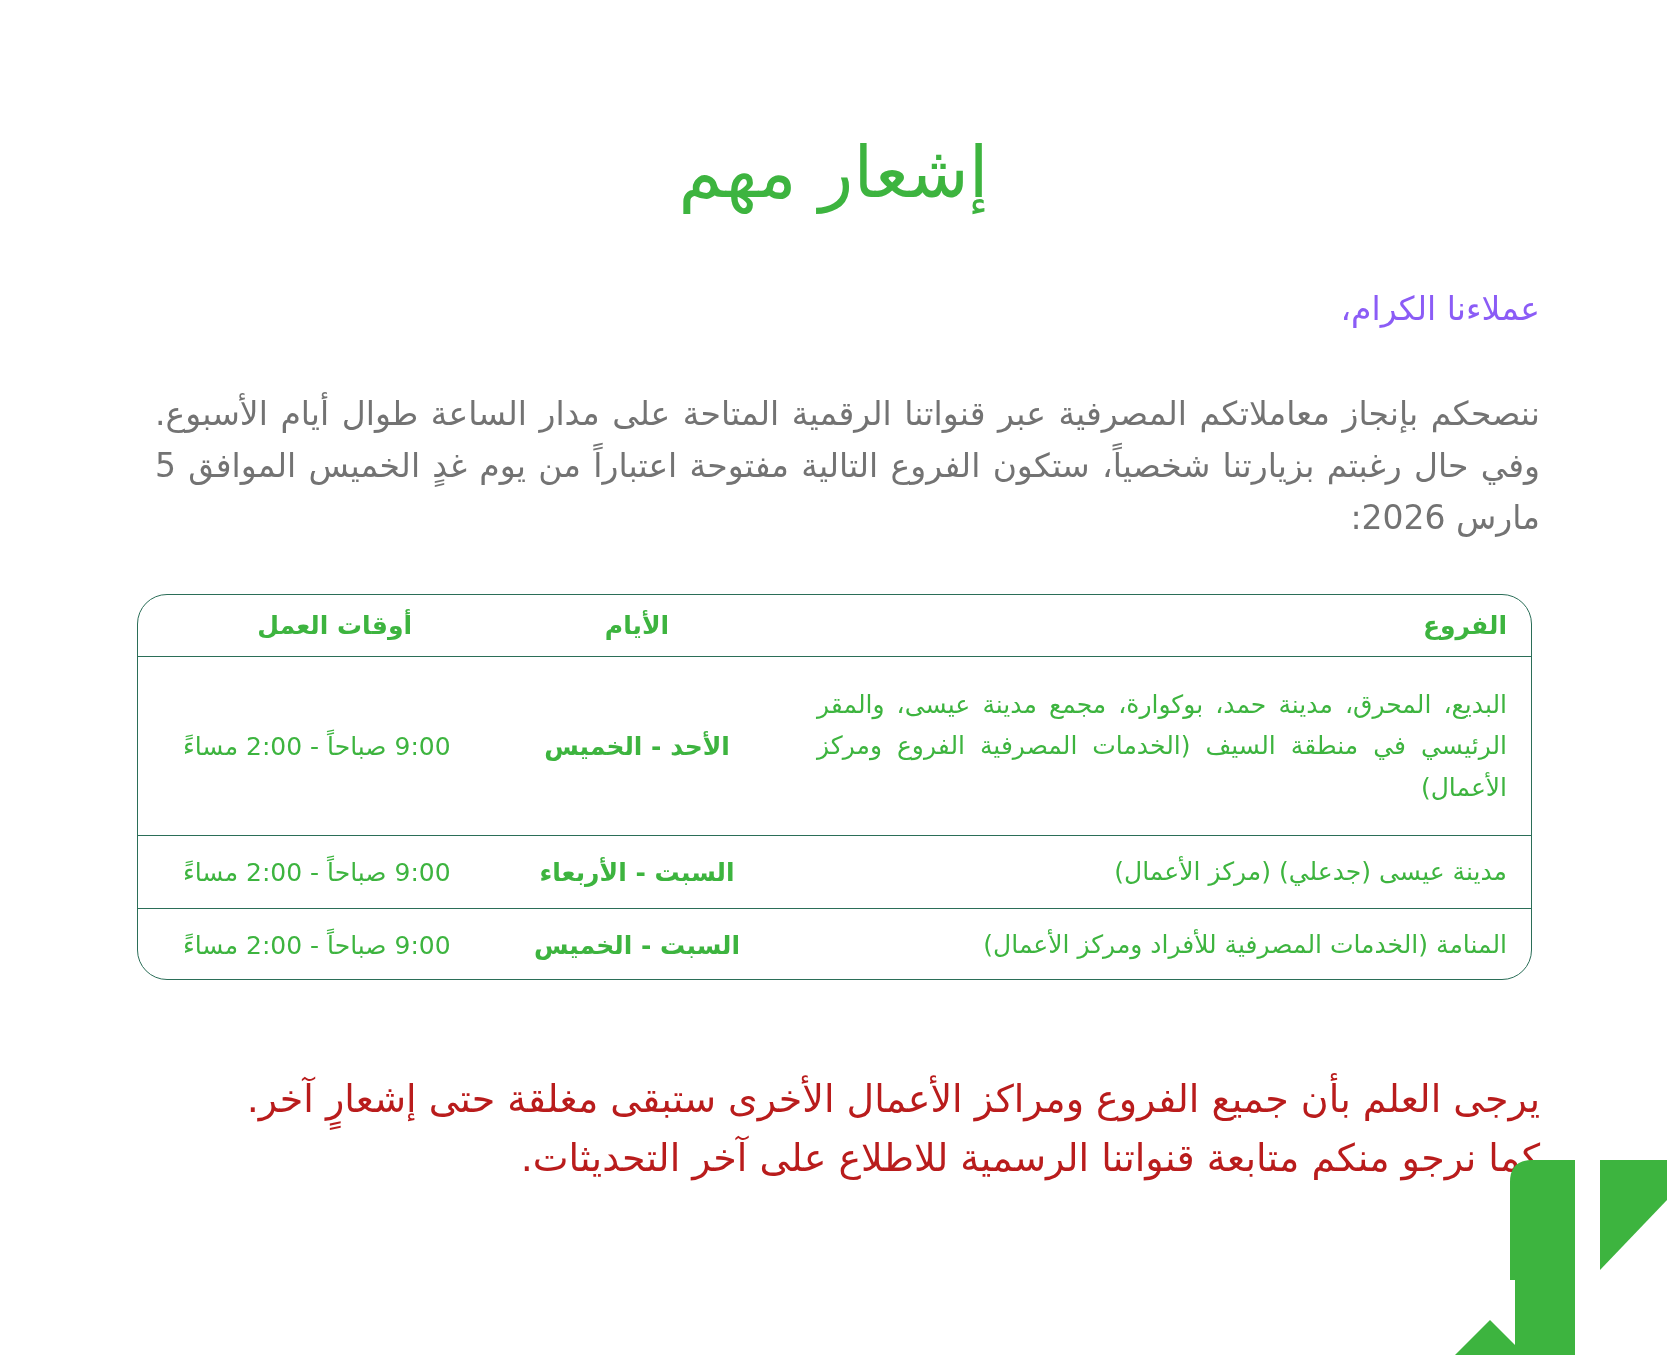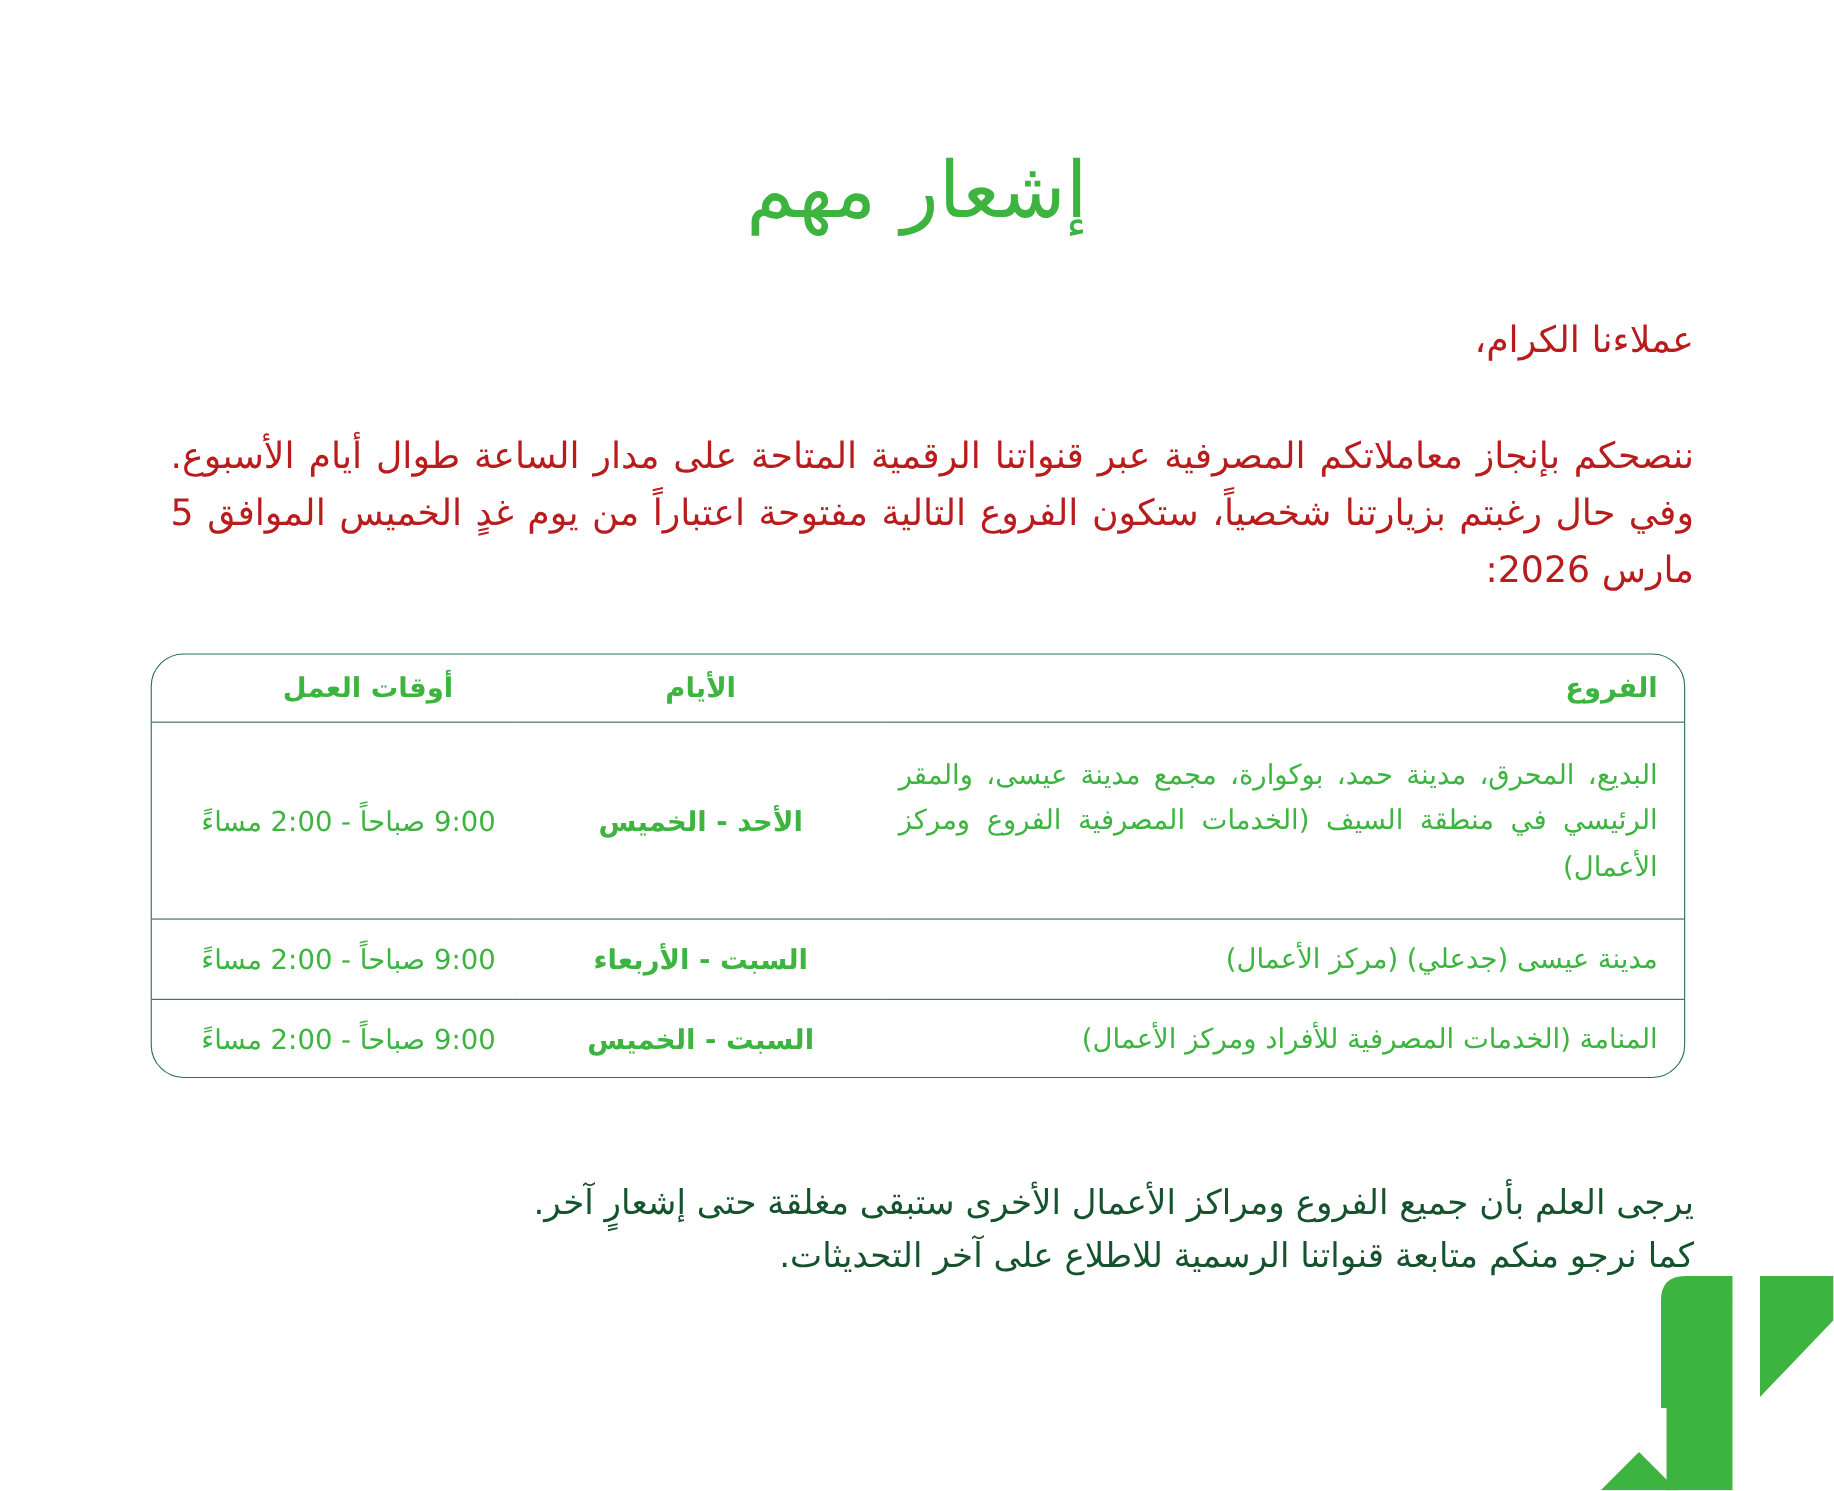--- a/index.html
+++ b/index.html
@@ -25,31 +25,31 @@
       color: #3db43f;
       font-weight: normal;
       margin: 0;
       line-height: 1.2;
     }
     .greeting {
       position: absolute;
       top: 288px;
       right: 127px;
       font-size: 33px;
-      color: #b91c1c;
+      color: #8b5cf6;
       margin: 0;
       line-height: 1.3;
     }
     .intro {
       position: absolute;
       top: 388px;
       right: 127px;
       width: 1385px;
       font-size: 33px;
-      color: #b91c1c;
+      color: #737373;
       margin: 0;
       line-height: 1.58;
       text-align: justify;
       text-align-last: right;
     }
     .table-wrap {
       position: absolute;
       top: 594px;
       left: 137px;
       width: 1395px;
@@ -87,22 +87,22 @@
     td.col-branch { padding-left: 15px; line-height: 1.65; text-align: justify; text-align-last: right; }
     td.col-days { font-weight: bold; }
     td.col-hours { text-align: left; padding-left: 45px; }
     .row1 td { height: 178px; }
     .row2 td { height: 72px; }
     .row3 td { height: 72px; }
     .footer {
       position: absolute;
       top: 1070px;
       right: 127px;
-      font-size: 31px;
-      color: #14532d;
+      font-size: 38px;
+      color: #b91c1c;
       margin: 0;
       line-height: 1.55;
     }
     .logo {
       position: absolute;
       left: 1455px;
       top: 1160px;
       width: 212px;
       height: 195px;
     }

